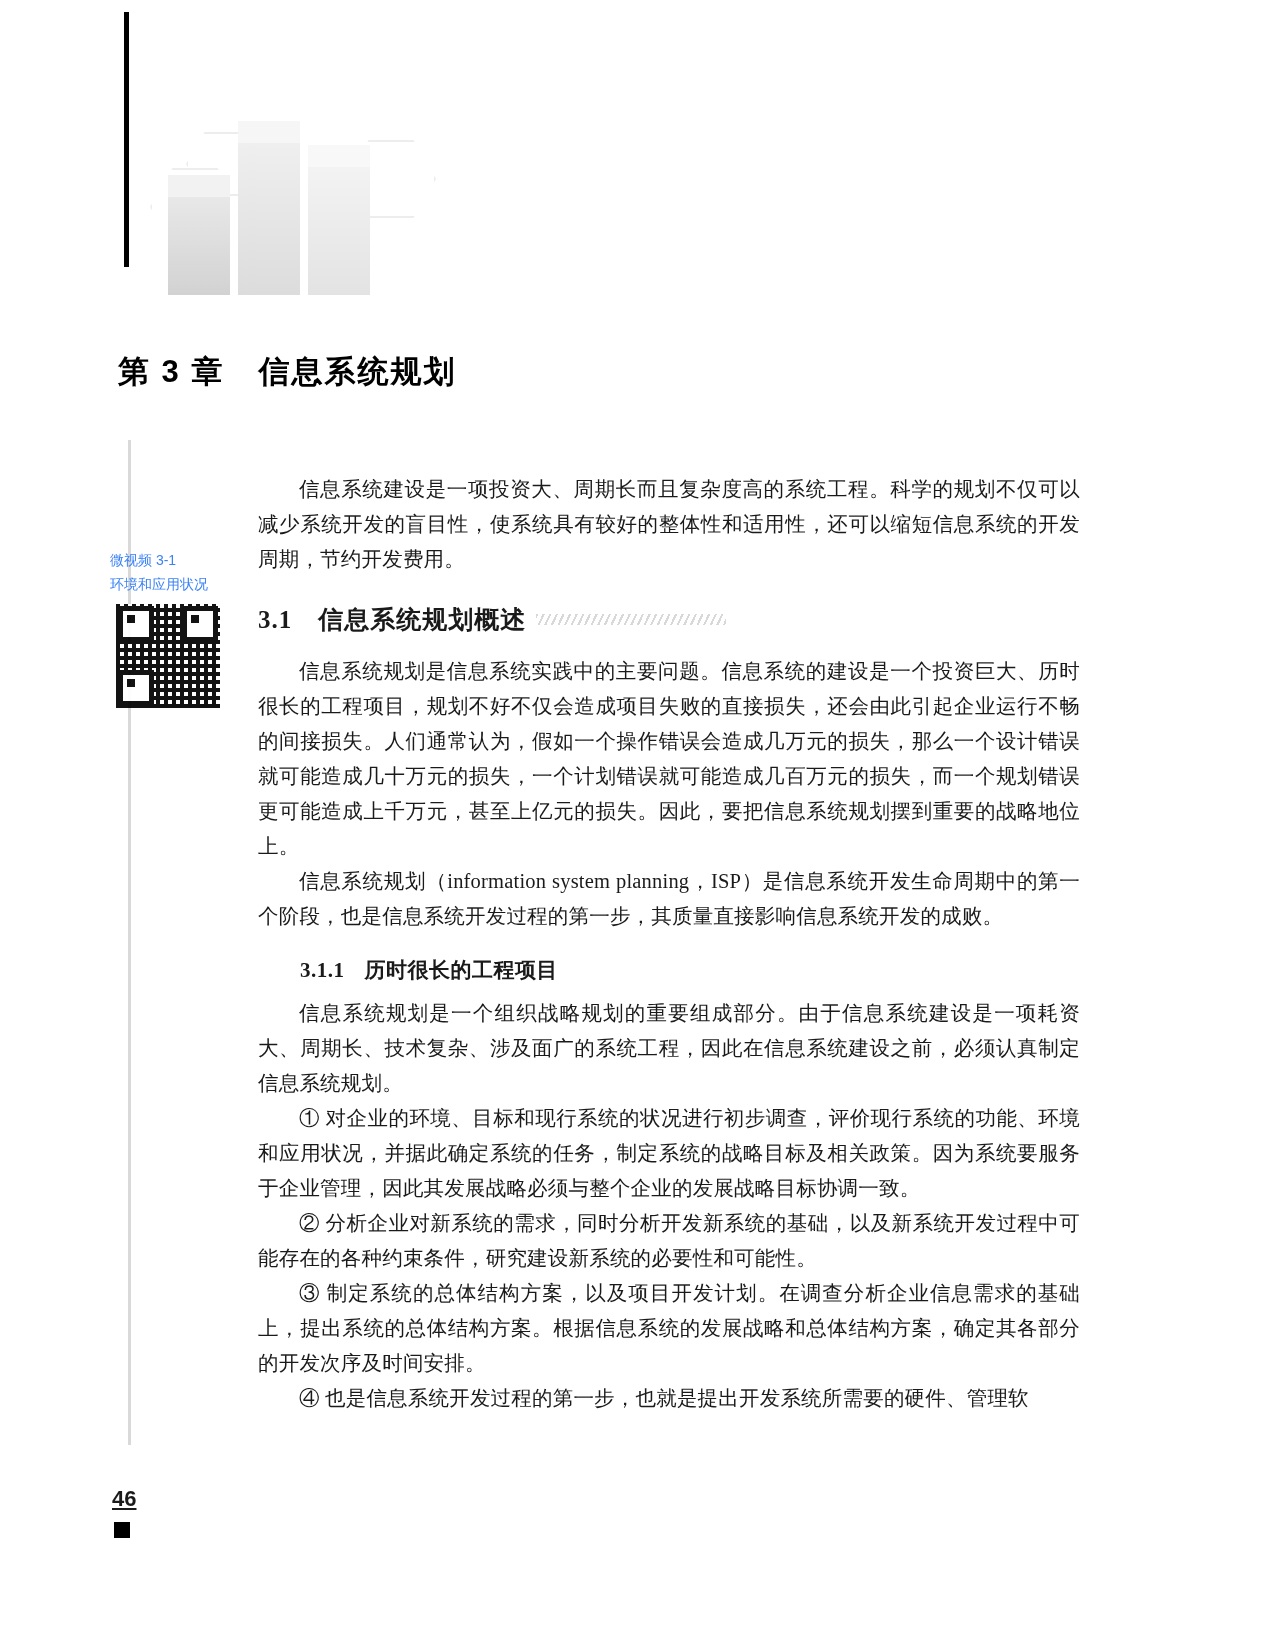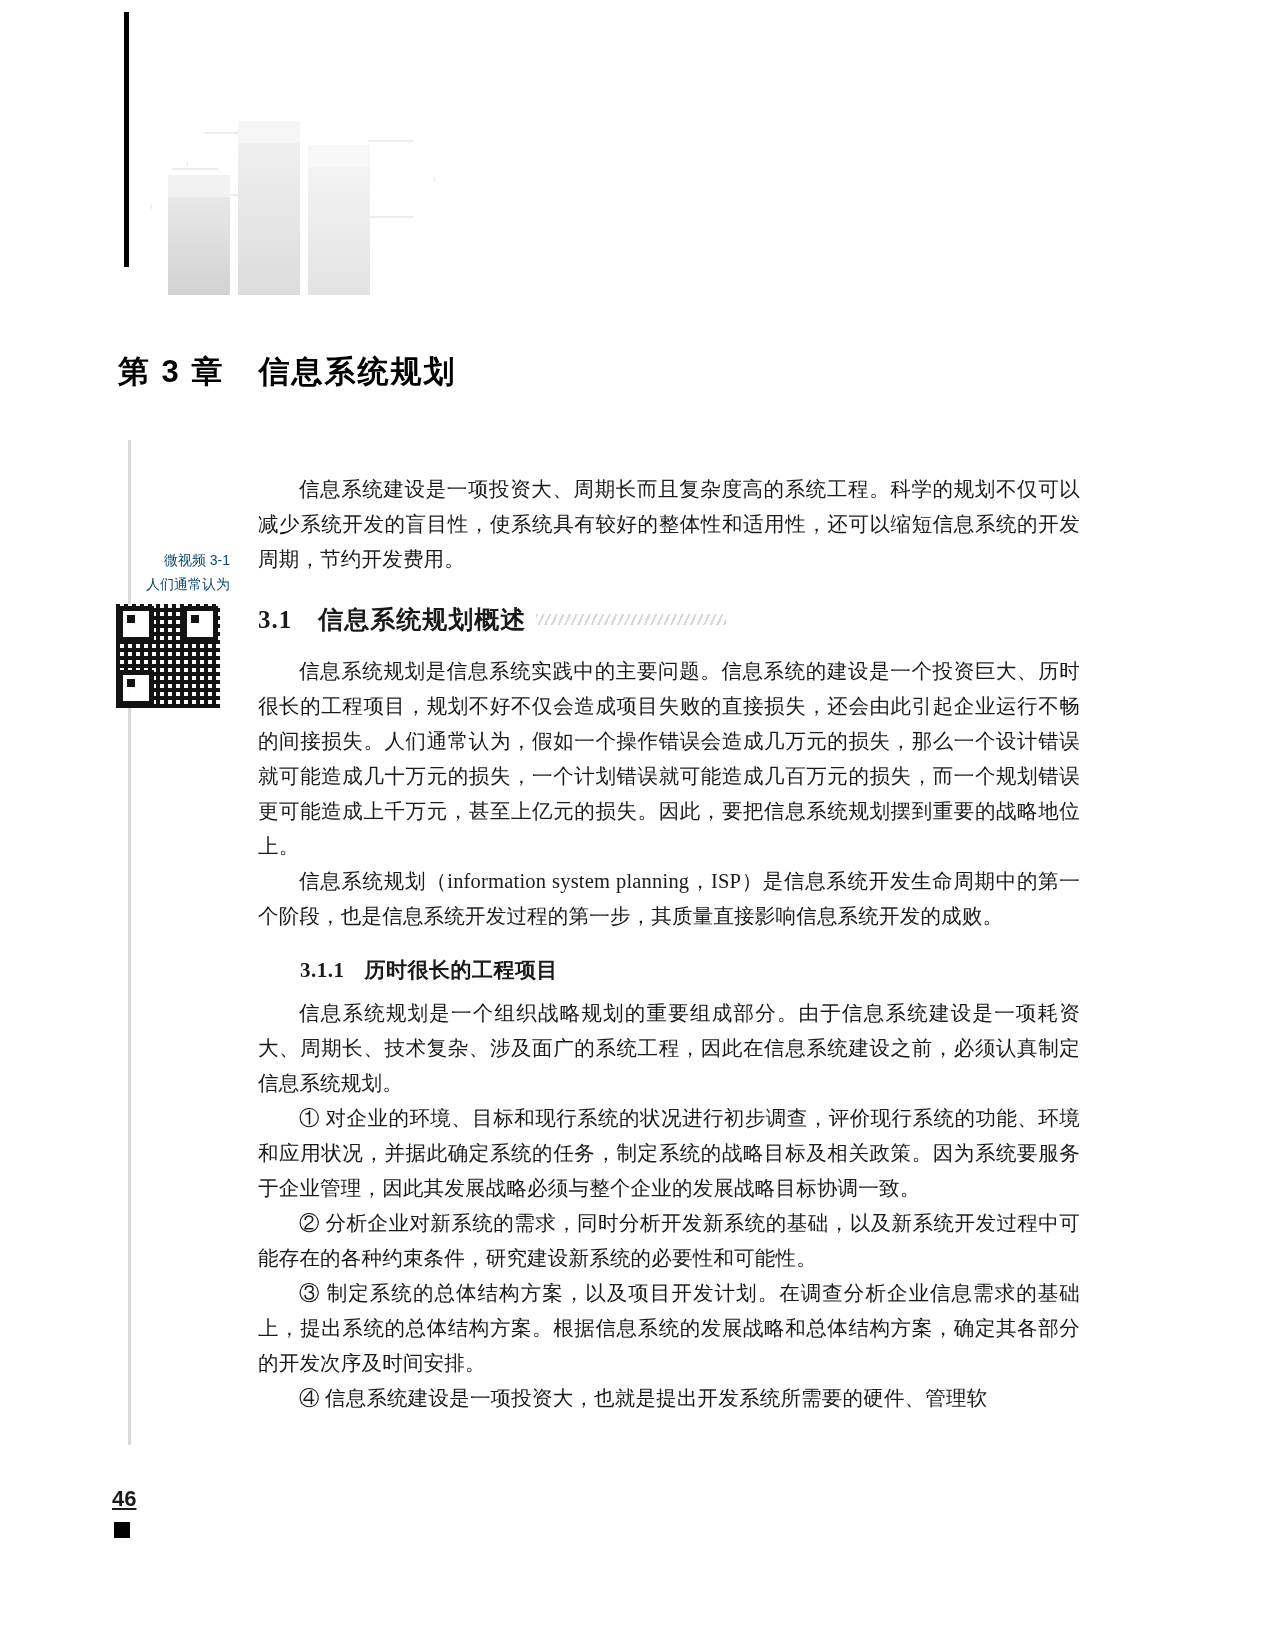--- a/index.html
+++ b/index.html
@@ -126,25 +126,25 @@
     letter-spacing: 0.5px;
   }
   h3.subsec .subnum { margin-right: 20px; font-family: Liberation Serif, serif; }
 
   
   .video-note {
     position: absolute;
     left: 110px;
     top: 548px;
     width: 120px;
-    text-align: right;
+    text-align: left;
     font-family: "Liberation Sans", "DejaVu Sans", sans-serif;
     font-size: 14px;
     line-height: 24px;
-    color: #0c4a6e;
+    color: #3b82f6;
   }
   .qr {
     position: absolute;
     left: 116px;
     top: 604px;
     width: 104px;
     height: 104px;
     background-color: #ffffff;
     background-image:
       repeating-linear-gradient(90deg, #000 0 4px, transparent 4px 8px),
@@ -208,21 +208,21 @@
   </div>
 
   <h1 class="chapter-title">
     <span class="num">第 3 章</span><span>信息系统规划</span>
   </h1>
 
   <div class="side-rule"></div>
 
   <div class="video-note">
     <div>微视频 3-1</div>
-    <div>人们通常认为</div>
+    <div>环境和应用状况</div>
   </div>
   <div class="qr">
     <div class="finder f-tl"></div>
     <div class="finder f-tr"></div>
     <div class="finder f-bl"></div>
   </div>
 
   <div class="content">
 
     <p class="indent">信息系统建设是一项投资大、周期长而且复杂度高的系统工程。科学的规划不仅可以减少系统开发的盲目性，使系统具有较好的整体性和适用性，还可以缩短信息系统的开发周期，节约开发费用。</p>
@@ -235,19 +235,19 @@
     <p class="indent">信息系统规划（information system planning，ISP）是信息系统开发生命周期中的第一个阶段，也是信息系统开发过程的第一步，其质量直接影响信息系统开发的成败。</p>
 
     <h3 class="subsec">
       <span class="subnum">3.1.1</span><span>历时很长的工程项目</span>
     </h3>
 
     <p class="indent">信息系统规划是一个组织战略规划的重要组成部分。由于信息系统建设是一项耗资大、周期长、技术复杂、涉及面广的系统工程，因此在信息系统建设之前，必须认真制定信息系统规划。</p>
     <p class="indent">① 对企业的环境、目标和现行系统的状况进行初步调查，评价现行系统的功能、环境和应用状况，并据此确定系统的任务，制定系统的战略目标及相关政策。因为系统要服务于企业管理，因此其发展战略必须与整个企业的发展战略目标协调一致。</p>
     <p class="indent">② 分析企业对新系统的需求，同时分析开发新系统的基础，以及新系统开发过程中可能存在的各种约束条件，研究建设新系统的必要性和可能性。</p>
     <p class="indent">③ 制定系统的总体结构方案，以及项目开发计划。在调查分析企业信息需求的基础上，提出系统的总体结构方案。根据信息系统的发展战略和总体结构方案，确定其各部分的开发次序及时间安排。</p>
-    <p class="indent">④ 信息系统建设是一项投资大，也就是提出开发系统所需要的硬件、管理软</p>
+    <p class="indent">④ 也是信息系统开发过程的第一步，也就是提出开发系统所需要的硬件、管理软</p>
   </div>
 
   <div class="folio">46</div>
   <div class="folio-sq"></div>
 
 </div>
 
 </body></html>

